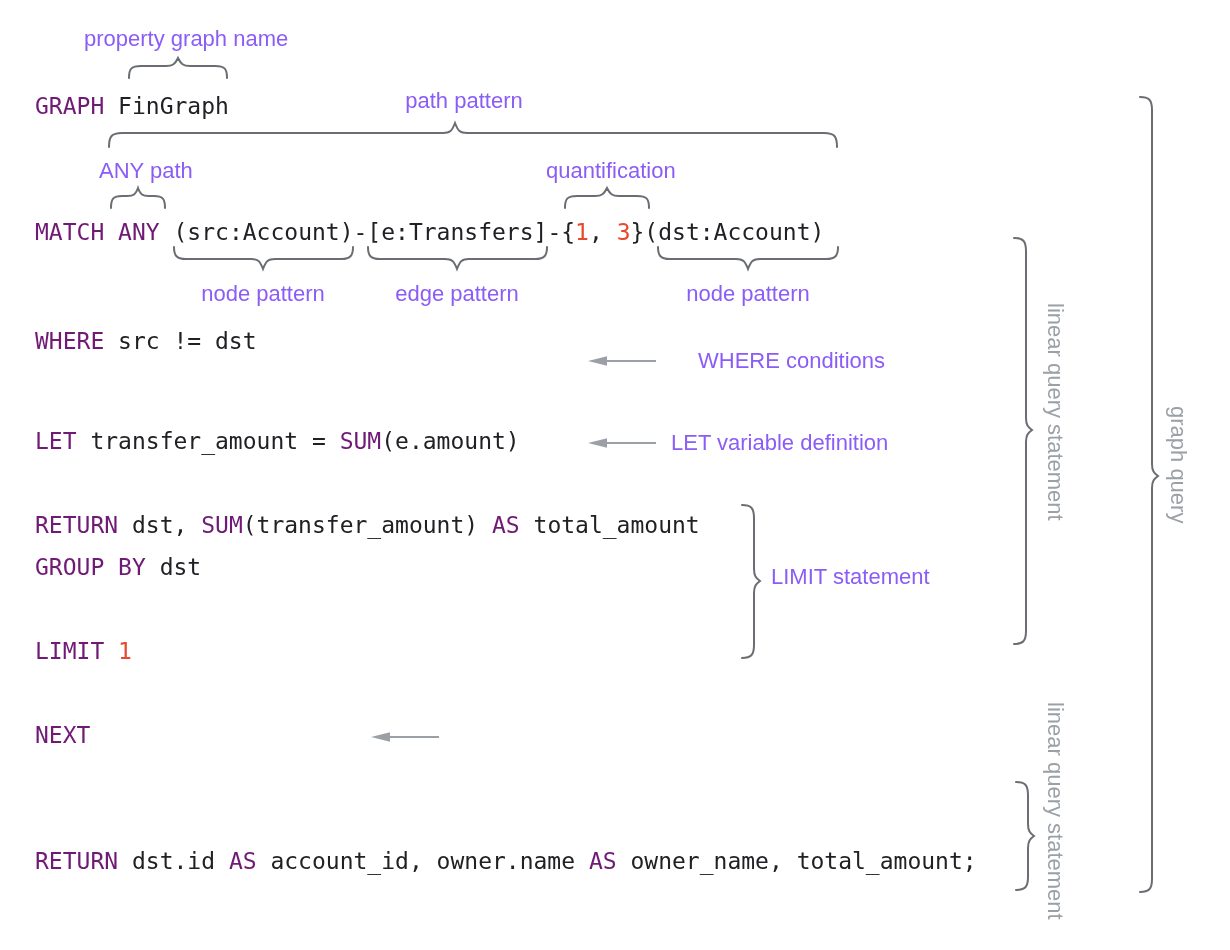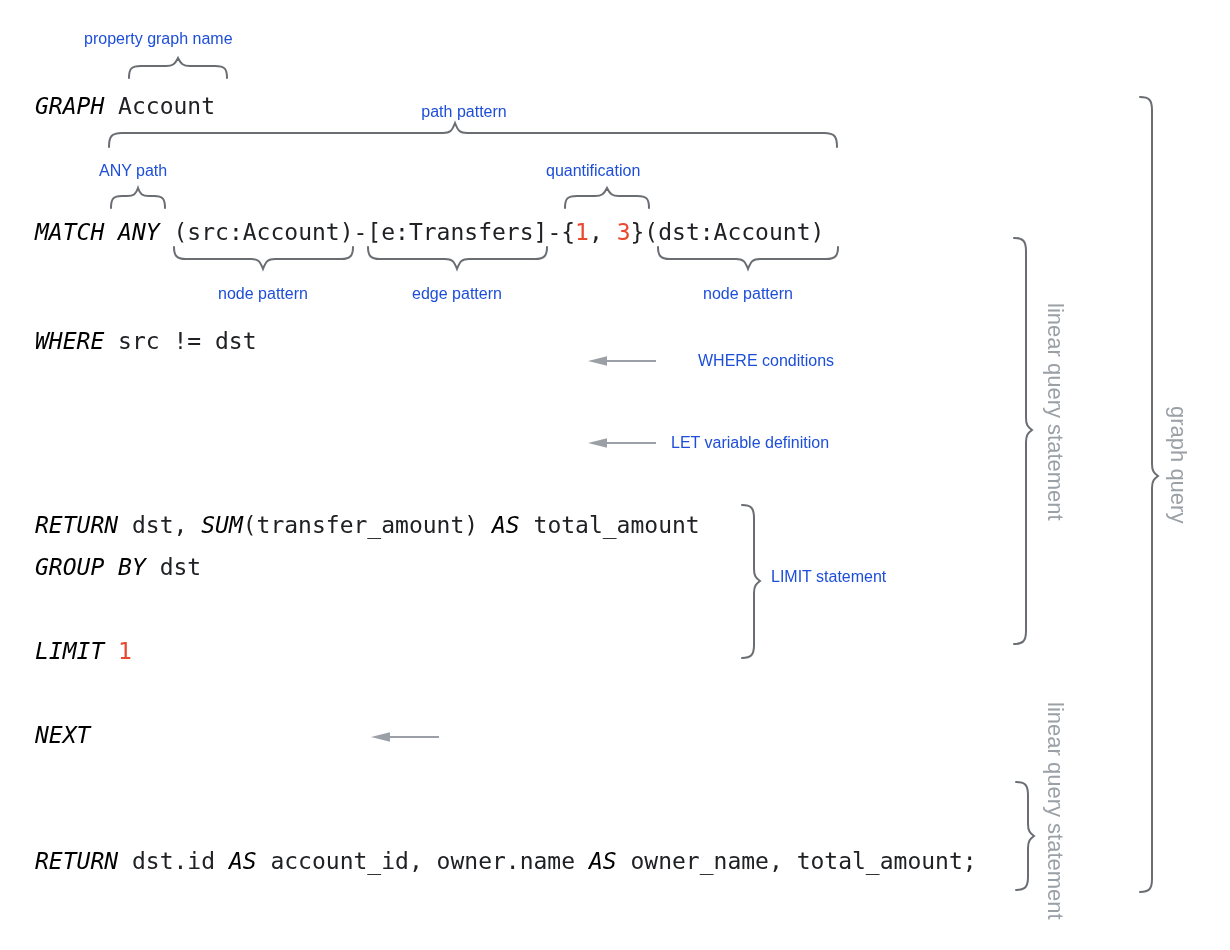--- a/index.html
+++ b/index.html
@@ -1,55 +1,56 @@
 <!DOCTYPE html>
 <html><head>
 <meta charset="utf-8">
 <style>
   html,body{margin:0;padding:0;background:#ffffff;}
   #canvas{position:relative;width:1230px;height:950px;background:#ffffff;overflow:hidden;
           font-family:"Liberation Sans","DejaVu Sans",sans-serif;}
   .code{position:absolute;font:23px/26px "DejaVu Sans Mono","Liberation Mono",monospace;
         color:#202124;white-space:pre;}
-  .kw{color:#000000;font-style:italic;}
+  .kw{color:#701a75;}
   .num{color:#e8492e;}
-  .lbl{position:absolute;font-size:16px;line-height:24px;color:#1d4ed8;white-space:nowrap;}
+  .lbl{position:absolute;font-size:22px;line-height:24px;color:#8b5cf6;white-space:nowrap;}
   .lbl.center{transform:translateX(-50%);}
   .vlbl{position:absolute;writing-mode:vertical-rl;font-size:22px;color:#9aa0a6;white-space:nowrap;}
   svg.shape{position:absolute;overflow:visible;}
   .brace{stroke:#6a6e72;stroke-width:2;fill:none;stroke-linecap:round;}
   .arrow-line{stroke:#9aa0a6;stroke-width:2;fill:none;}
   .arrow-head{fill:#9aa0a6;stroke:none;}
 </style>
 </head>
 <body>
 
 <div id="canvas">
 
-  <div class="code" style="left:35px;top:93px"><span class="kw">GRAPH</span><span> Account</span></div>
+  <div class="code" style="left:35px;top:93px"><span class="kw">GRAPH</span><span> FinGraph</span></div>
 
   <div class="code" style="left:35px;top:219px"><span class="kw">MATCH</span><span> </span><span class="kw">ANY</span><span> (src:Account)-[e:Transfers]-{</span><span class="num">1</span><span>, </span><span class="num">3</span><span>}(dst:Account)</span></div>
 
   <div class="code" style="left:35px;top:328px"><span class="kw">WHERE</span><span> src != dst</span></div>
 
+  <div class="code" style="left:35px;top:428px"><span class="kw">LET</span><span> transfer_amount = </span><span class="kw">SUM</span><span>(e.amount)</span></div>
 
   <div class="code" style="left:35px;top:512px"><span class="kw">RETURN</span><span> dst, </span><span class="kw">SUM</span><span>(transfer_amount) </span><span class="kw">AS</span><span> total_amount</span></div>
 
   <div class="code" style="left:35px;top:554px"><span class="kw">GROUP BY</span><span> dst</span></div>
 
 
   <div class="code" style="left:35px;top:638px"><span class="kw">LIMIT</span><span> </span><span class="num">1</span></div>
 
   <div class="code" style="left:35px;top:722px"><span class="kw">NEXT</span></div>
 
 
   <div class="code" style="left:35px;top:848px"><span class="kw">RETURN</span><span> dst.id </span><span class="kw">AS</span><span> account_id, owner.name </span><span class="kw">AS</span><span> owner_name, total_amount;</span></div>
 
   <div class="lbl" style="left:84px;top:27px">property graph name</div>
-  <div class="lbl center" style="left:464px;top:100px">path pattern</div>
+  <div class="lbl center" style="left:464px;top:89px">path pattern</div>
   <div class="lbl" style="left:99px;top:159px">ANY path</div>
   <div class="lbl" style="left:546px;top:159px">quantification</div>
   <div class="lbl center" style="left:263px;top:282px">node pattern</div>
   <div class="lbl center" style="left:457px;top:282px">edge pattern</div>
   <div class="lbl center" style="left:748px;top:282px">node pattern</div>
   <div class="lbl" style="left:698px;top:349px">WHERE conditions</div>
   <div class="lbl" style="left:671px;top:431px">LET variable definition</div>
   <div class="lbl" style="left:771px;top:565px">LIMIT statement</div>
   <div class="vlbl" style="left:1042px;top:303px">linear query statement</div>
   <div class="vlbl" style="left:1165px;top:406px">graph query</div>

